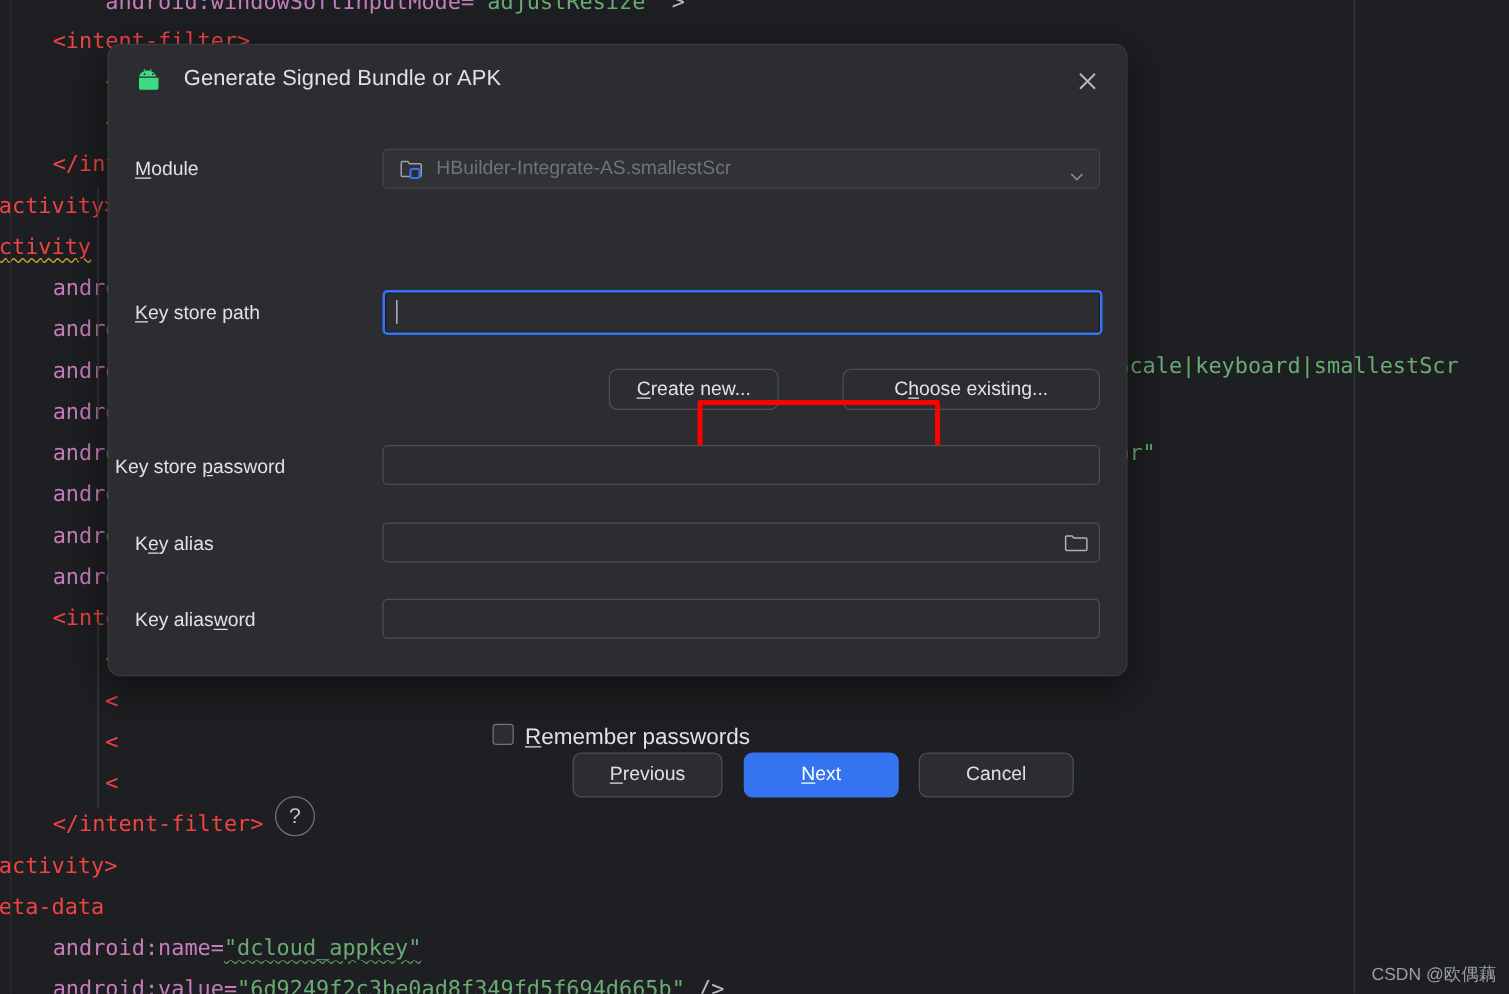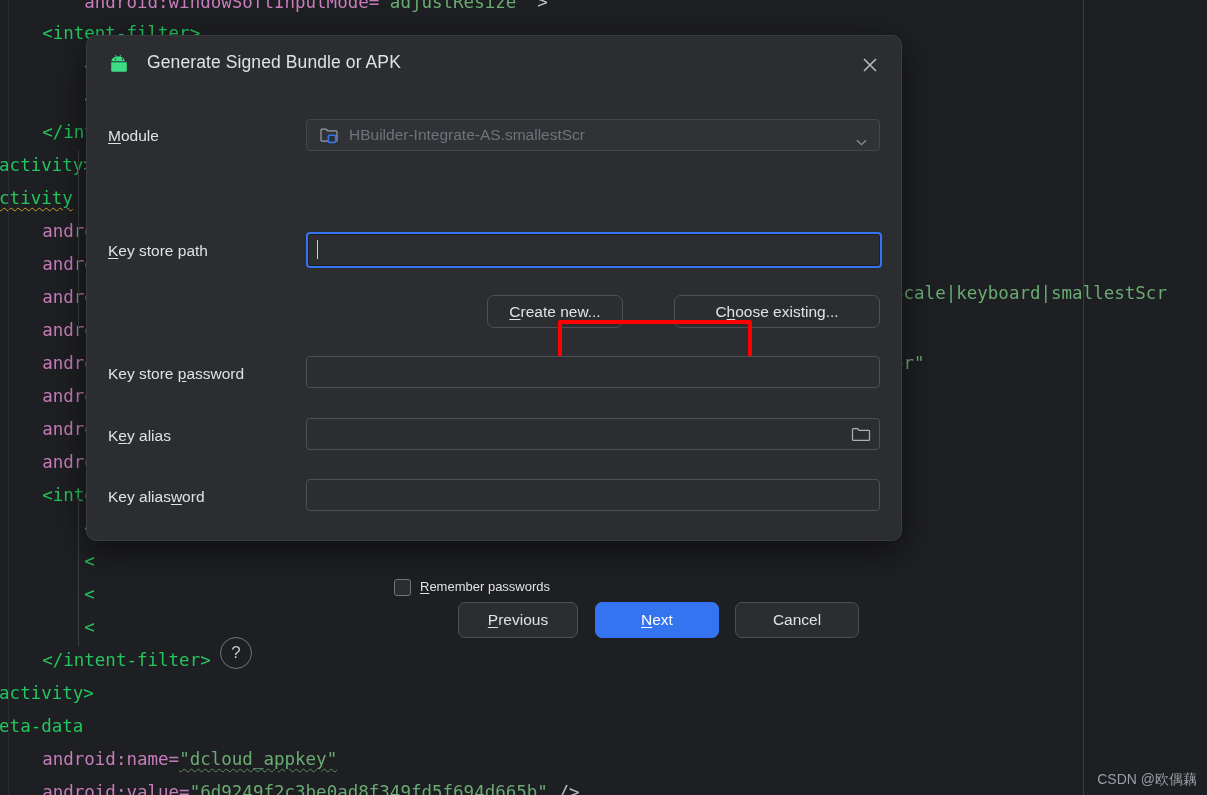--- a/index.html
+++ b/index.html
@@ -25,21 +25,21 @@
     line-height: 32.6px;
     white-space: pre;
     color: #bcbec4;
   }
   .code-line {
     position: absolute;
     left: 0;
     width: 1207px;
     padding-left: 0;
   }
-  .tk-tag    { color: #22c55e; }
+  .tk-tag    { color: #ef4444; }
   .tk-attr   { color: #c77dbb; }
   .tk-str    { color: #6aab73; }
   .tk-plain  { color: #bcbec4; }
   .squiggle-y {
     text-decoration: underline wavy #c9a227;
     text-underline-offset: 3px;
     text-decoration-thickness: 1px;
   }
   .squiggle-g {
     text-decoration: underline wavy #5a8b5f;
@@ -189,21 +189,21 @@
     left: 307px; top: 543px;
     width: 17px; height: 17px;
     border: 1px solid #6f737a;
     border-radius: 3px;
     background: #2b2d30;
     cursor: pointer;
   }
   #checkbox-label {
     position: absolute;
     left: 333px; top: 543px;
-    font-size: 13px;
+    font-size: 18px;
     color: #dfe1e5;
   }
 
   #help-btn {
     position: absolute;
     left: 133px; top: 601px;
     width: 32px; height: 32px;
     border: 1px solid #6f737a;
     border-radius: 50%;
     color: #c2c5ca;
@@ -281,21 +281,21 @@
     </div>
 
     <button class="btn" style="left:400px; top:259px; width:136px;">
       <span><span class="mn">C</span><span>reate new...</span></span>
     </button>
     <button class="btn" style="left:587px; top:259px; width:206px;">
       <span>C<span class="mn">h</span><span>oose existing...</span></span>
     </button>
     <div id="red-highlight"></div>
 
-    <div class="row-label" style="left:21px; top:329px;">
+    <div class="row-label" style="left:5px; top:329px;">
       <span>Key store </span><span class="mn">p</span><span>assword</span>
     </div>
     <div class="field" style="left:219px; top:320px; width:574px;">
       
     </div>
 
     <div class="row-label" style="left:21px; top:391px;">
       <span>K</span><span class="mn">e</span><span>y alias</span>
     </div>
     <div class="field" style="left:219px; top:382px; width:574px;">

